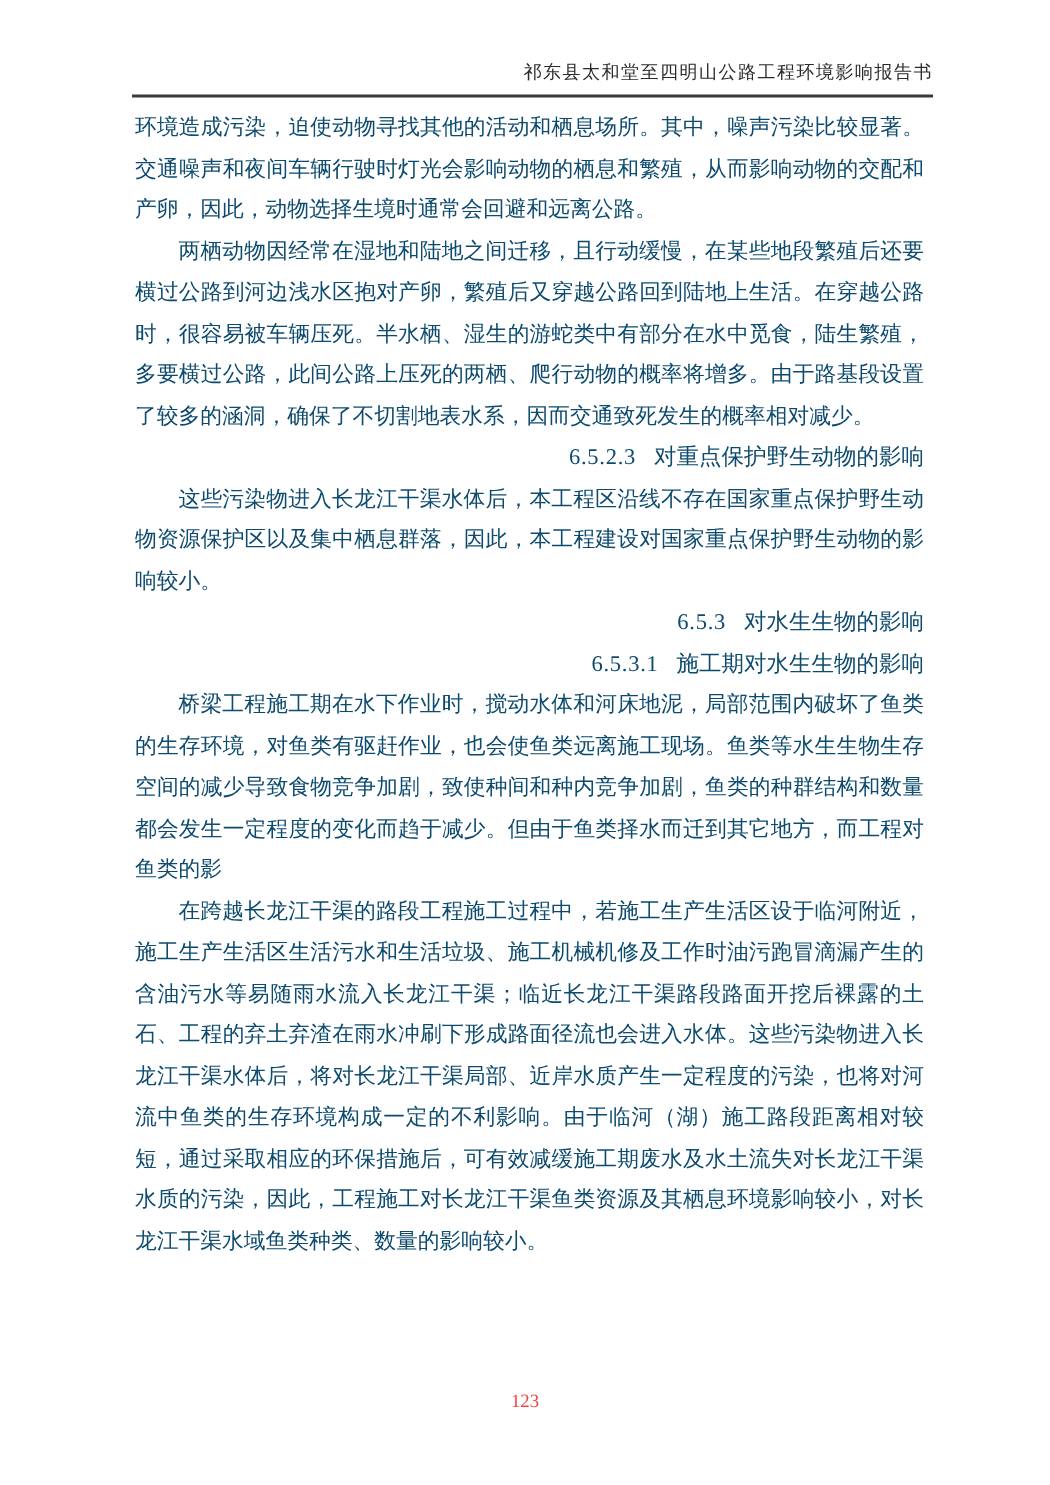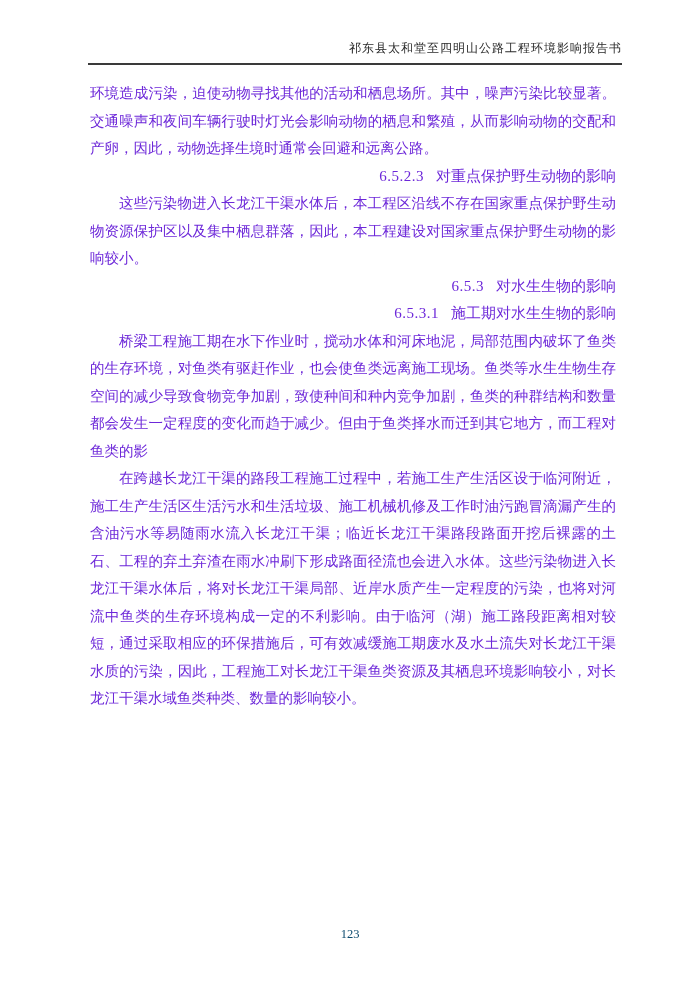--- a/index.html
+++ b/index.html
@@ -24,29 +24,29 @@
     width: 534px;
     text-align: right;
     font-size: 12px;
     letter-spacing: 1px;
     color: #2a2a2a;
     padding-bottom: 6px;
     border-bottom: 2px solid #3a3a3a;
   }
   .content {
     position: absolute;
-    top: 80px;
+    top: 72px;
     left: 90px;
     width: 526px;
     font-size: 14.5px;
     line-height: 27.5px;
     text-align: justify;
     text-justify: inter-ideograph;
     word-break: break-all;
-    color: #6d28d9;
+    color: #0c4a6e;
   }
   .content p {
     margin: 0;
     text-indent: 2em;
   }
   .content p.no-indent {
     text-indent: 0;
   }
   .content .section-heading {
     margin: 0;
@@ -59,36 +59,37 @@
     margin-right: 0.8em;
     letter-spacing: 0.5px;
   }
   .page-footer {
     position: absolute;
     left: 0;
     right: 0;
     bottom: 48px;
     text-align: center;
     font-size: 12.5px;
-    color: #0c4a6e;
+    color: #ef4444;
   }
 </style>
 </head>
 <body>
 
 <div class="page">
 
   <div class="running-header">
     <span>祁东县太和堂至四明山公路工程环境影响报告书</span>
   </div>
 
   <div class="content">
 
     <p class="no-indent">环境造成污染，迫使动物寻找其他的活动和栖息场所。其中，噪声污染比较显著。交通噪声和夜间车辆行驶时灯光会影响动物的栖息和繁殖，从而影响动物的交配和产卵，因此，动物选择生境时通常会回避和远离公路。</p>
 
+    <p>两栖动物因经常在湿地和陆地之间迁移，且行动缓慢，在某些地段繁殖后还要横过公路到河边浅水区抱对产卵，繁殖后又穿越公路回到陆地上生活。在穿越公路时，很容易被车辆压死。半水栖、湿生的游蛇类中有部分在水中觅食，陆生繁殖，多要横过公路，此间公路上压死的两栖、爬行动物的概率将增多。由于路基段设置了较多的涵洞，确保了不切割地表水系，因而交通致死发生的概率相对减少。</p>
 
     <h3 class="section-heading">
       <span class="heading-num">6.5.2.3</span><span>对重点保护野生动物的影响</span>
     </h3>
 
     <p>这些污染物进入长龙江干渠水体后，本工程区沿线不存在国家重点保护野生动物资源保护区以及集中栖息群落，因此，本工程建设对国家重点保护野生动物的影响较小。</p>
 
     <h3 class="section-heading">
       <span class="heading-num">6.5.3</span><span>对水生生物的影响</span>
     </h3>

